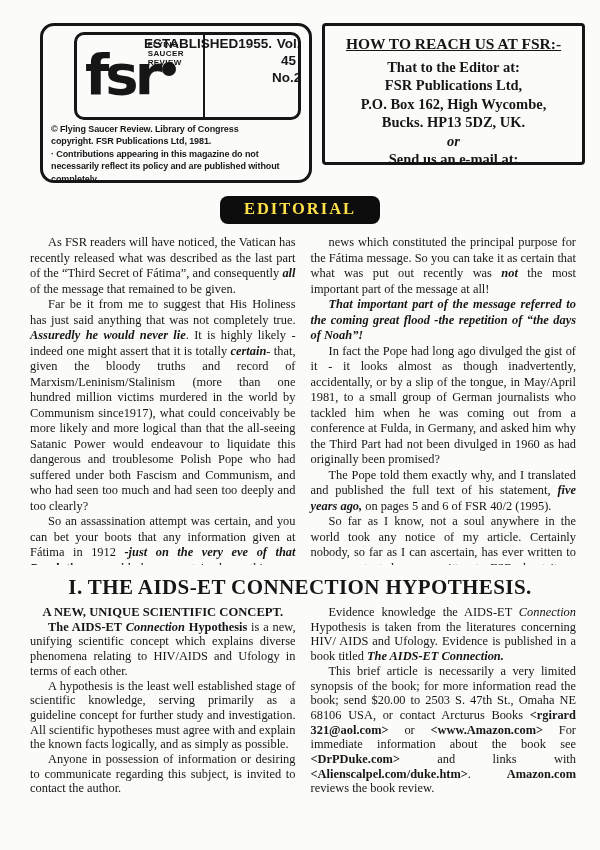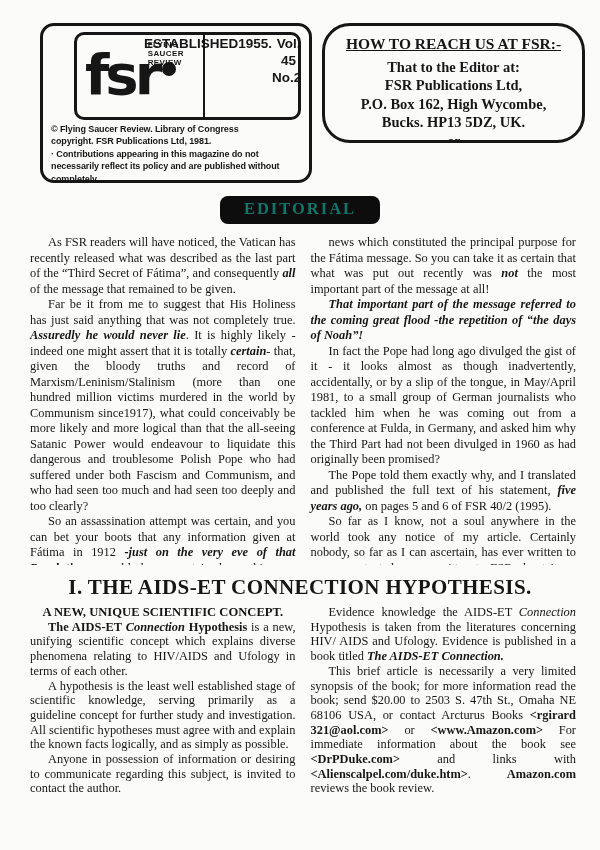--- a/index.html
+++ b/index.html
@@ -33,29 +33,29 @@
   }
   .est-cell{
     width:42%;border-left:2px solid var(--ink);display:flex;justify-content:center;
     text-align:center;font-family:"Liberation Sans",sans-serif;font-weight:bold;font-size:13.5px;line-height:17px;
   }
   .mast-copy{
     margin-top:3px;text-align:left;font-family:"Liberation Sans",sans-serif;font-weight:bold;
     font-size:9px;line-height:12.4px;letter-spacing:-0.1px;white-space:nowrap;
   }
   .contact-box{
-    flex:1;height:120px;box-sizing:border-box;border:3px solid var(--ink);border-radius:28px;
+    flex:1;height:142px;box-sizing:border-box;border:3px solid var(--ink);border-radius:4px;
     text-align:center;font-weight:bold;font-size:14.5px;line-height:18.5px;padding-top:9px;overflow:hidden;
   }
   .contact-title{font-size:15.5px;text-decoration:underline;margin-bottom:4px;}
   .contact-or{font-style:italic;}
   
   .banner-row{text-align:center;margin-top:13px;}
   .banner{
-    display:inline-block;background:var(--banner);color:#0f766e;font-weight:bold;font-size:16.5px;
+    display:inline-block;background:var(--banner);color:#fde047;font-weight:bold;font-size:16.5px;
     letter-spacing:2px;padding:3px 24px 5px;border-radius:8px;
   }
   .headline{text-align:center;font-weight:bold;font-size:19.5px;margin-top:12px;letter-spacing:.3px;}
   
   .cols{display:flex;gap:15px;padding:0 24px 0 30px;}
   .cols.editorial-cols{margin-top:11px;height:330px;overflow:hidden;}
   .cols.article-cols{margin-top:5px;height:188px;overflow:hidden;}
   .col{flex:1;text-align:justify;font-size:12.4px;line-height:15.5px;}
   .article-cols .col{line-height:14.7px;}
   .body-para{margin:0;text-indent:18px;}

